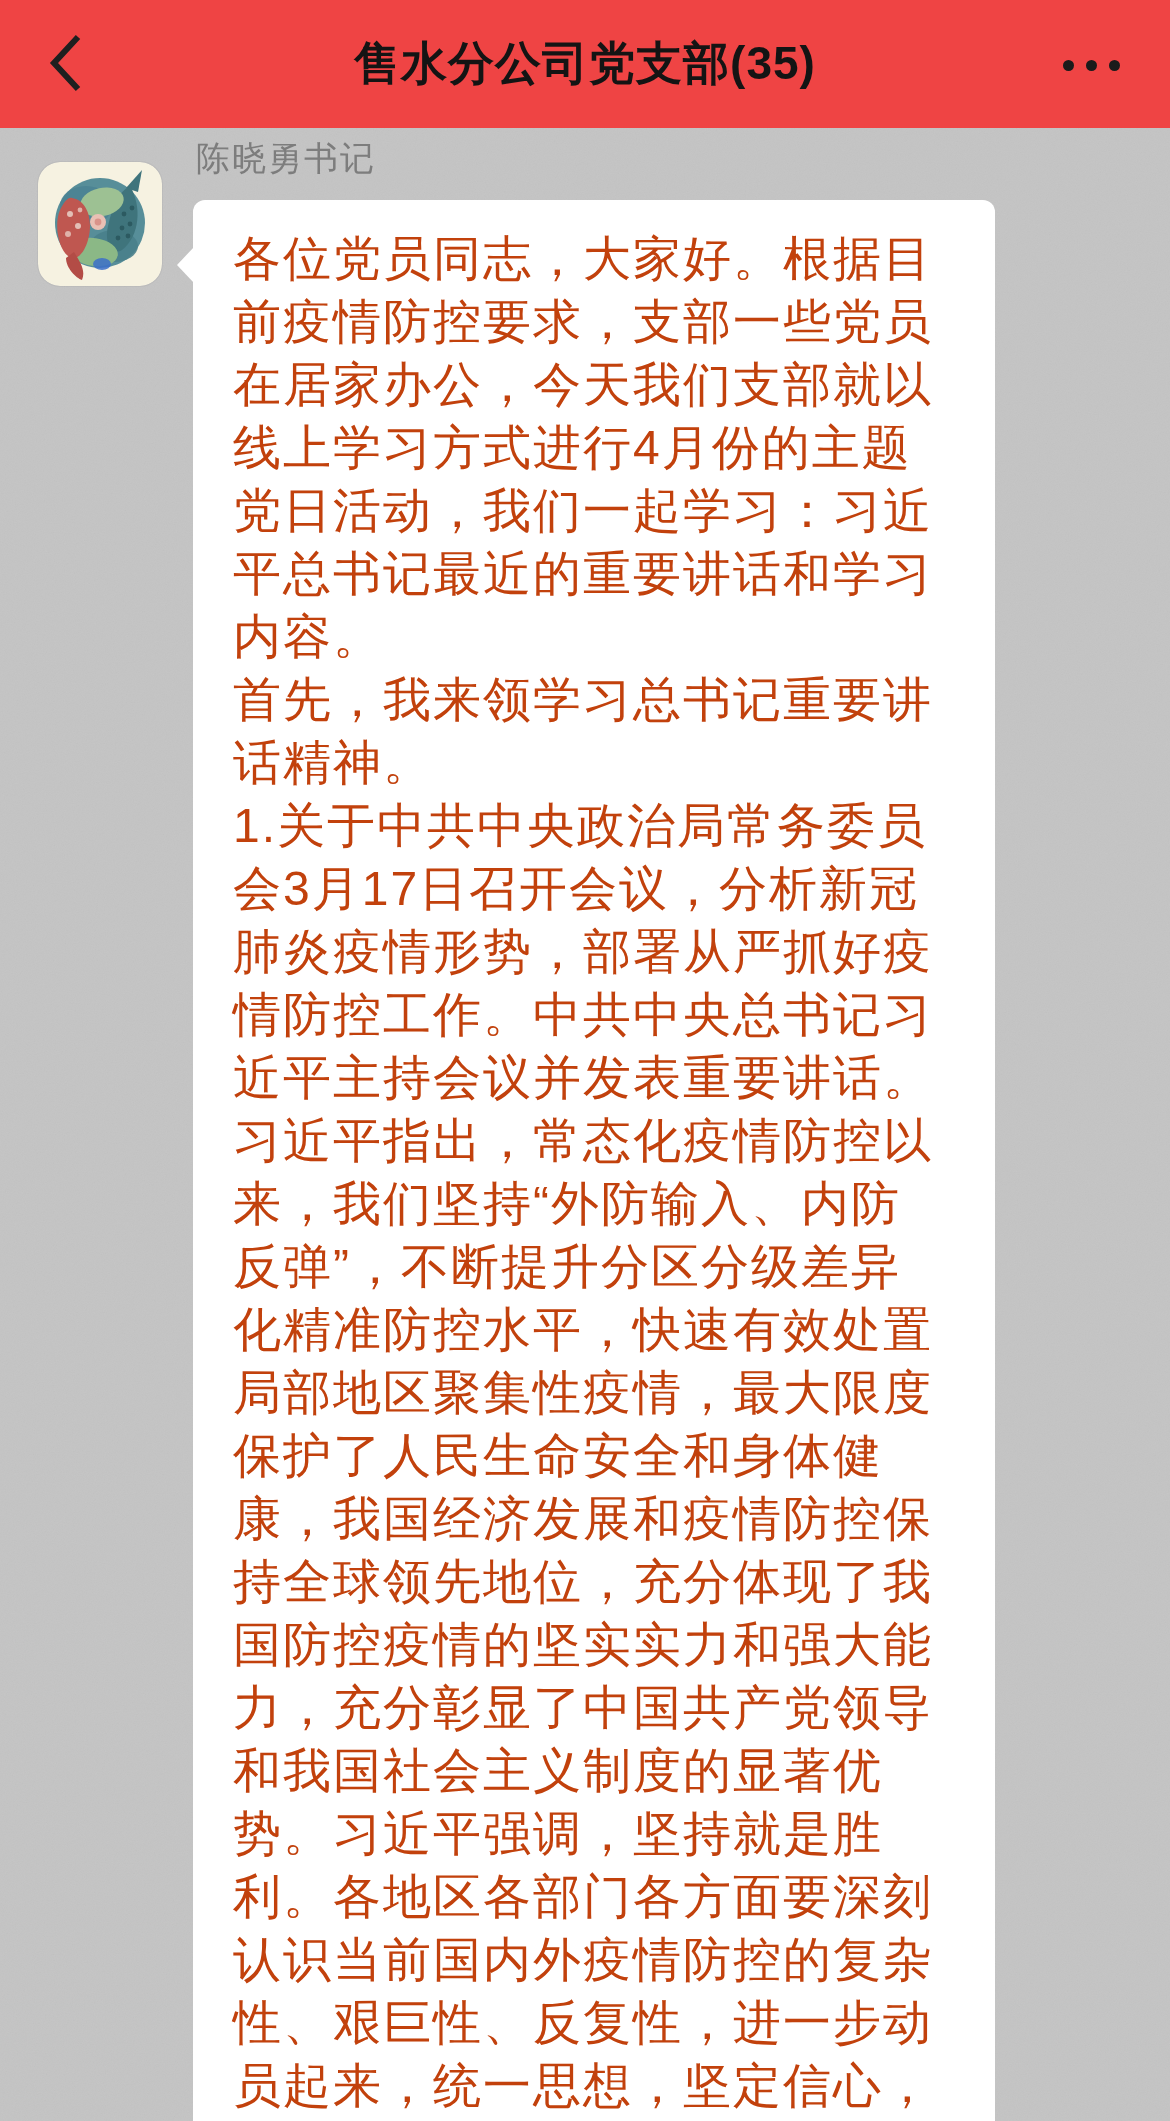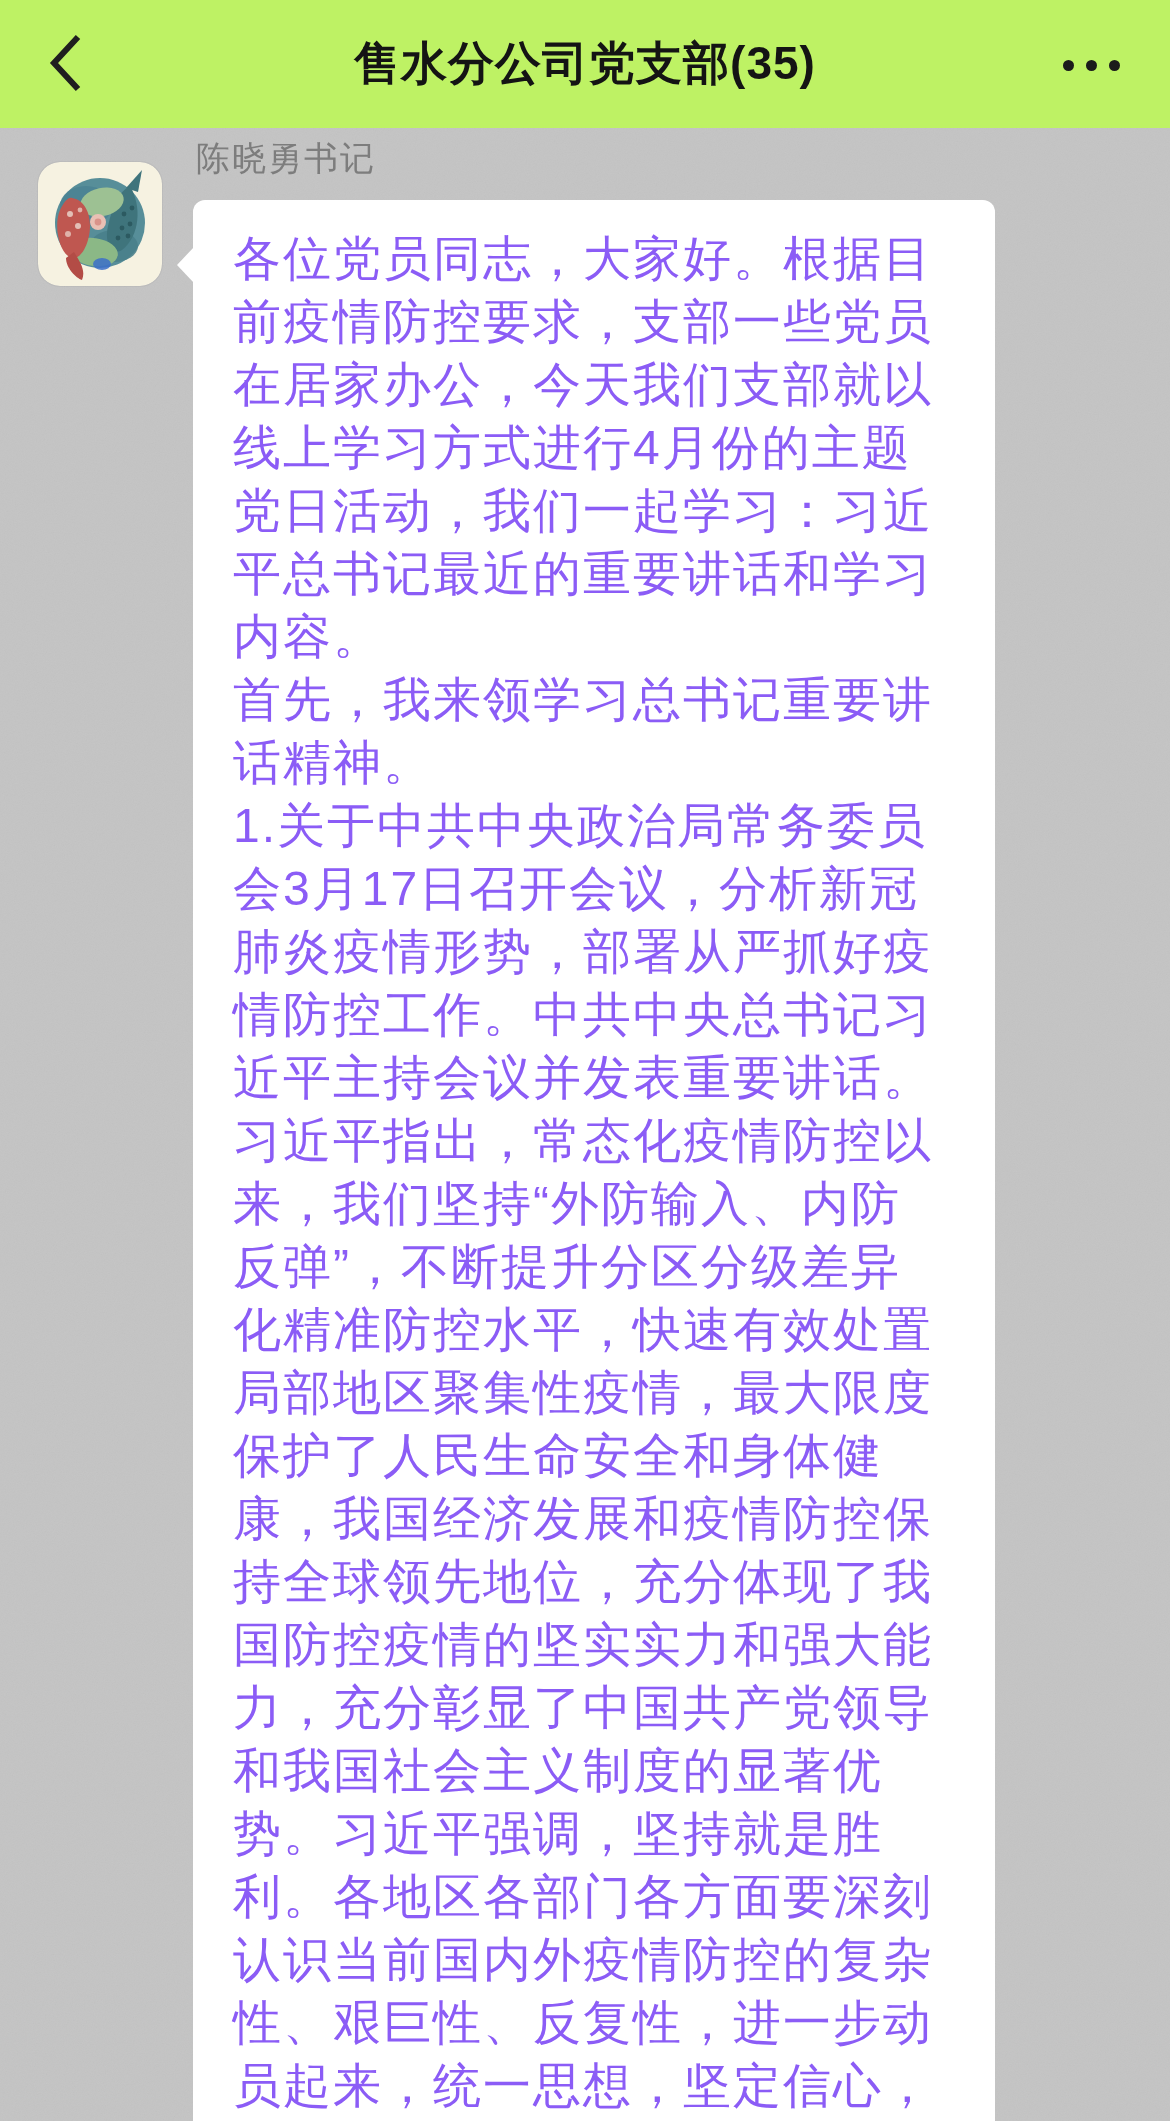--- a/index.html
+++ b/index.html
@@ -10,21 +10,21 @@
     position:relative;
     width:1170px; height:2121px;
     background:#c4c4c4;
     overflow:hidden;
   }
 
   
   .header{
     position:absolute; top:0; left:0;
     width:1170px; height:128px;
-    background:#bef264;
+    background:#ef4444;
     z-index:5;
   }
   .back-btn{
     position:absolute; left:44px; top:32px;
     width:44px; height:66px;
     display:flex; align-items:center; justify-content:center;
     cursor:pointer;
   }
   .chat-title{
     position:absolute; left:0; right:0; top:0; height:128px;
@@ -71,21 +71,21 @@
   }
   .bubble-tail{
     position:absolute; left:-16px; top:47px;
     width:0; height:0;
     border-top:18px solid transparent;
     border-bottom:18px solid transparent;
     border-right:17px solid #ffffff;
   }
   .message-text{
     font-size:48px; line-height:63px; letter-spacing:2px;
-    color:#8b5cf6;
+    color:#c2410c;
     white-space:pre-line;
     word-break:break-all;
   }
 </style>
 </head>
 <body>
 
 <div id="screen">
 
   <div class="header">

